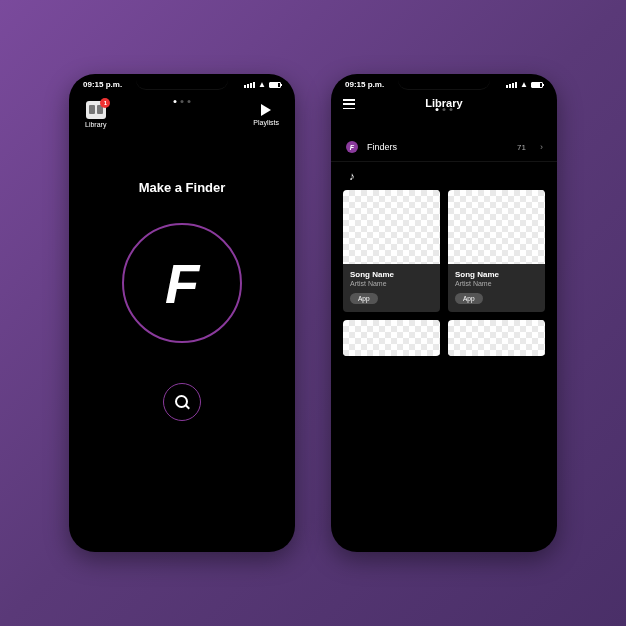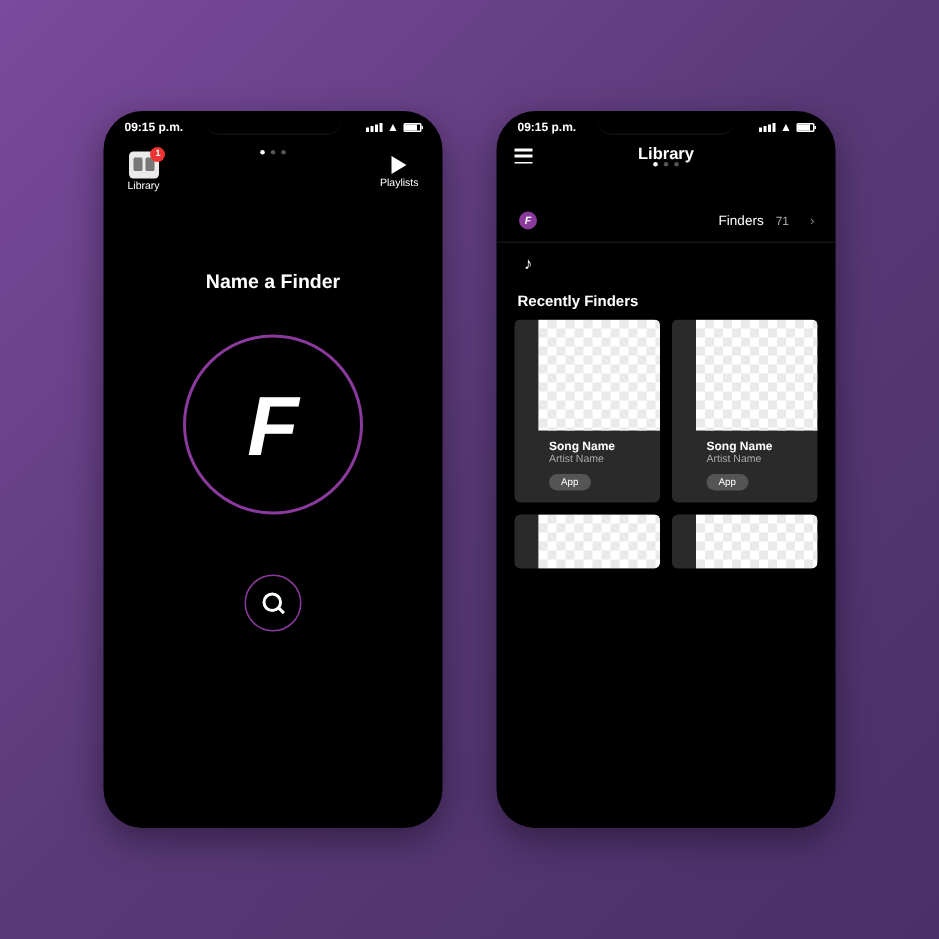--- a/index.html
+++ b/index.html
@@ -101,33 +101,33 @@
   .hamburger{position:absolute;left:12px;top:8px;width:12px;height:10px;display:flex;flex-direction:column;justify-content:space-between;}
   .hamburger i{height:1.5px;background:#fff;display:block;}
   .s2 .page-dots{top:34px;}
   .list{margin-top:22px;}
   .row{
     display:flex;align-items:center;gap:8px;
     padding:7px 14px;font-size:9px;
   }
   .row + .row{border-top:1px solid #141414;}
   .row .ico{width:14px;height:14px;display:flex;align-items:center;justify-content:center;flex:none;}
-  .row .txt{flex:1;text-align:right;}
+  .row .txt{flex:1;}
   .row .count{color:#aaa;font-size:8px;margin-right:6px;}
   .chev{color:#888;font-size:9px;}
   .circF{width:12px;height:12px;border-radius:50%;background:#8a3a9c;display:flex;align-items:center;justify-content:center;font-size:7px;font-weight:800;font-style:italic;}
   .person{width:10px;height:10px;}
   .person svg{width:100%;height:100%;}
   .note{font-size:11px;line-height:1;}
   .section-h{font-size:10px;font-weight:700;padding:6px 14px 6px;}
   .cards{
     display:grid;grid-template-columns:1fr 1fr;gap:8px;
     padding:0 12px 12px;overflow:hidden;
   }
-  .card{background:#2a2a2a;border-radius:4px;overflow:hidden;padding-left:16px;}
+  .card{background:#2a2a2a;border-radius:4px;overflow:hidden;}
   .thumb{
     height:74px;
     background:
       linear-gradient(45deg,#e9e9e9 25%,transparent 25%,transparent 75%,#e9e9e9 75%) 0 0/12px 12px,
       linear-gradient(45deg,#e9e9e9 25%,transparent 25%,transparent 75%,#e9e9e9 75%) 6px 6px/12px 12px,
       #fff;
   }
   .meta{padding:6px 7px 7px;}
   .song{font-size:8px;font-weight:700;}
   .artist{font-size:7px;color:#aaa;margin-top:1px;}
@@ -167,21 +167,21 @@
       <div class="play-label">Playlists</div>
     </div>
   </div>
 
   <div class="page-dots">
     <i class="on"></i>
       <i></i>
       <i></i>
   </div>
 
-  <div class="s1-headline">Name a Finder</div>
+  <div class="s1-headline">Make a Finder</div>
 
   <div class="finder-ring">
     <span class="F">F</span>
   </div>
 
   <div class="search-btn">
     <span class="mag"></span>
   </div>
 </div>
 
@@ -224,21 +224,20 @@
         </span>
       <span class="txt">Finders</span>
       <span class="count">71</span>
       <span class="chev">›</span>
     </div>
     <div class="row">
       <span class="ico note">♪</span>
     </div>
   </div>
 
-  <div class="section-h">Recently Finders</div>
 
   <div class="cards">
     <div class="card">
       <div class="thumb"></div>
       <div class="meta">
         <div class="song">Song Name</div>
         <div class="artist">Artist Name</div>
         <span class="chip">App</span>
       </div>
     </div>

